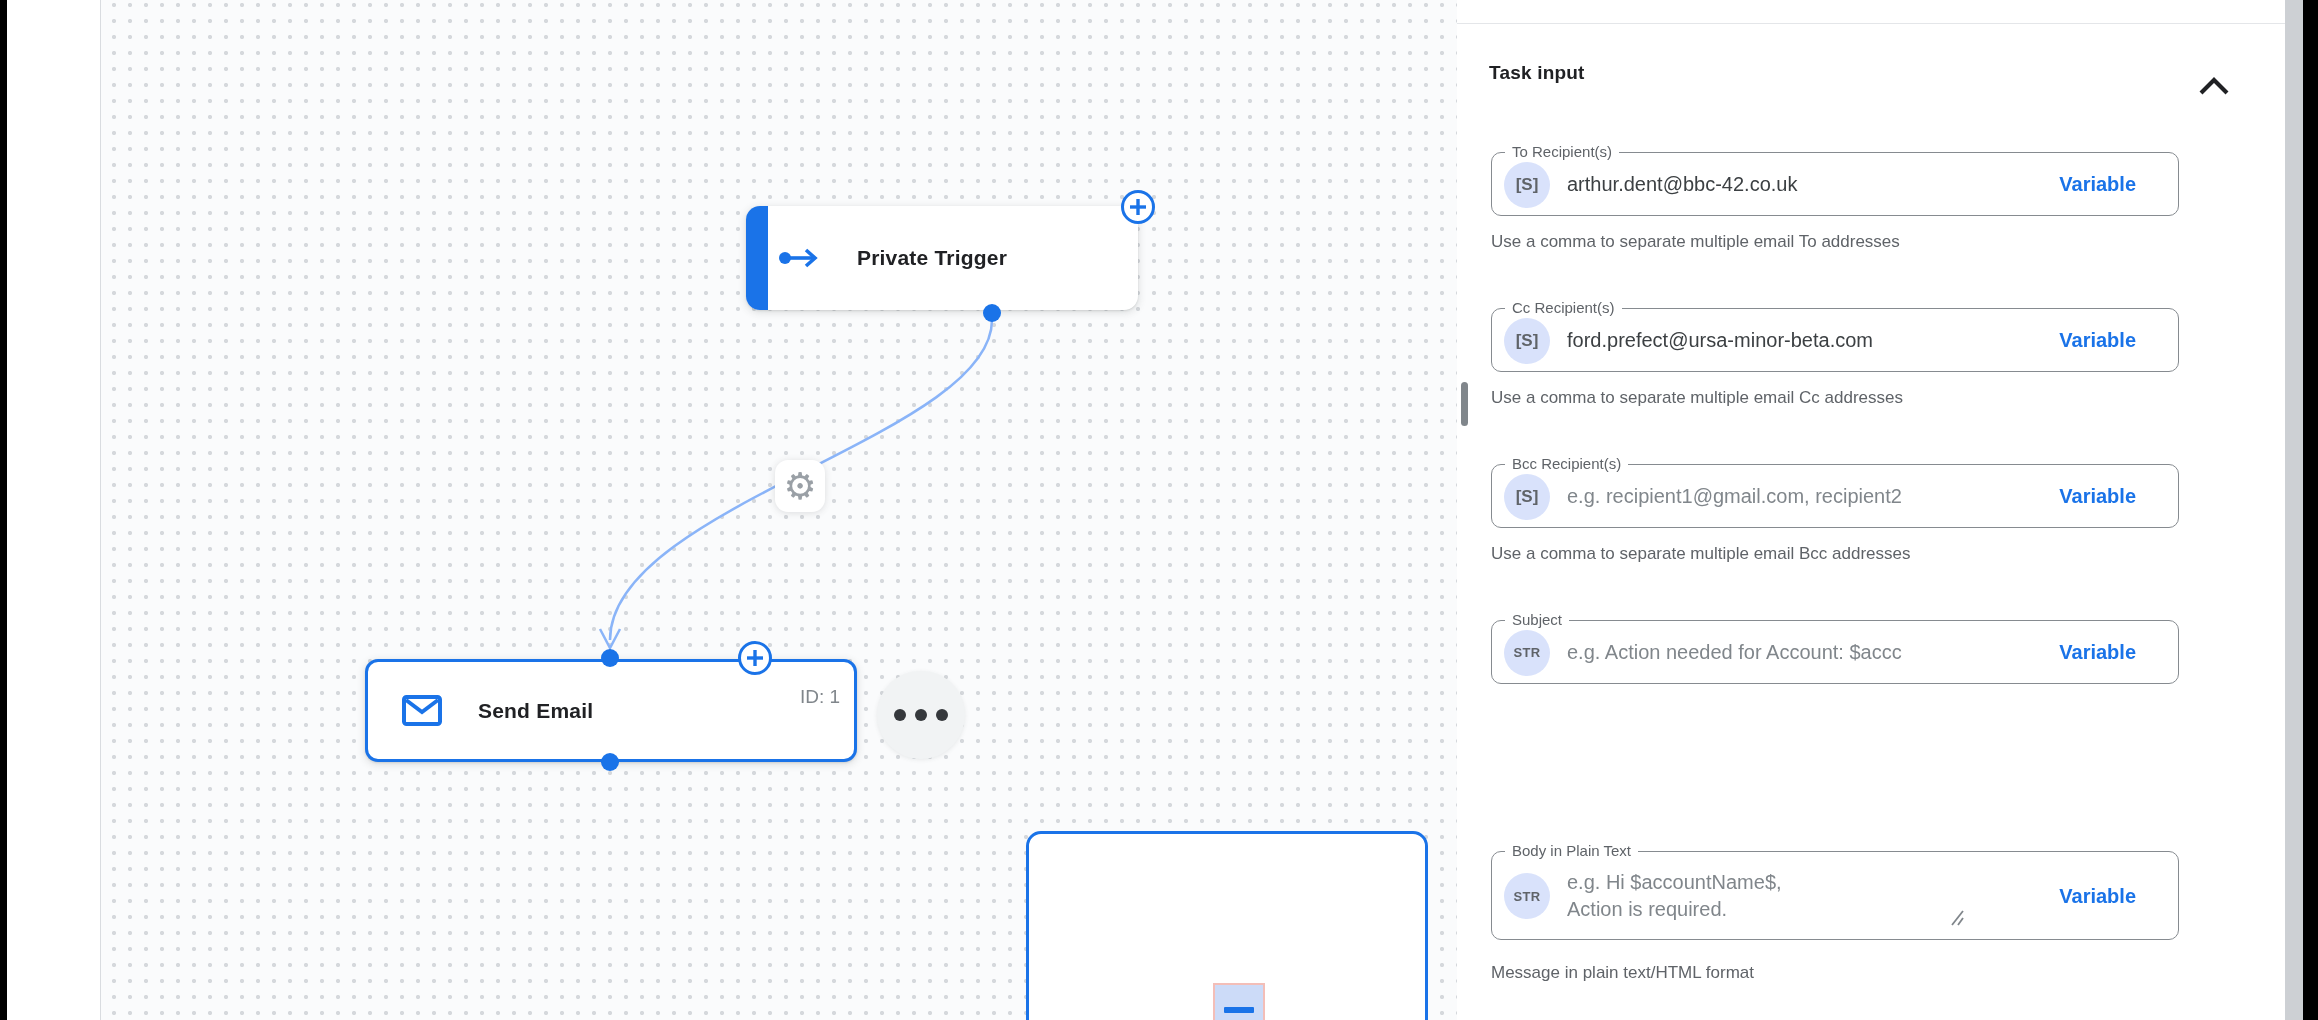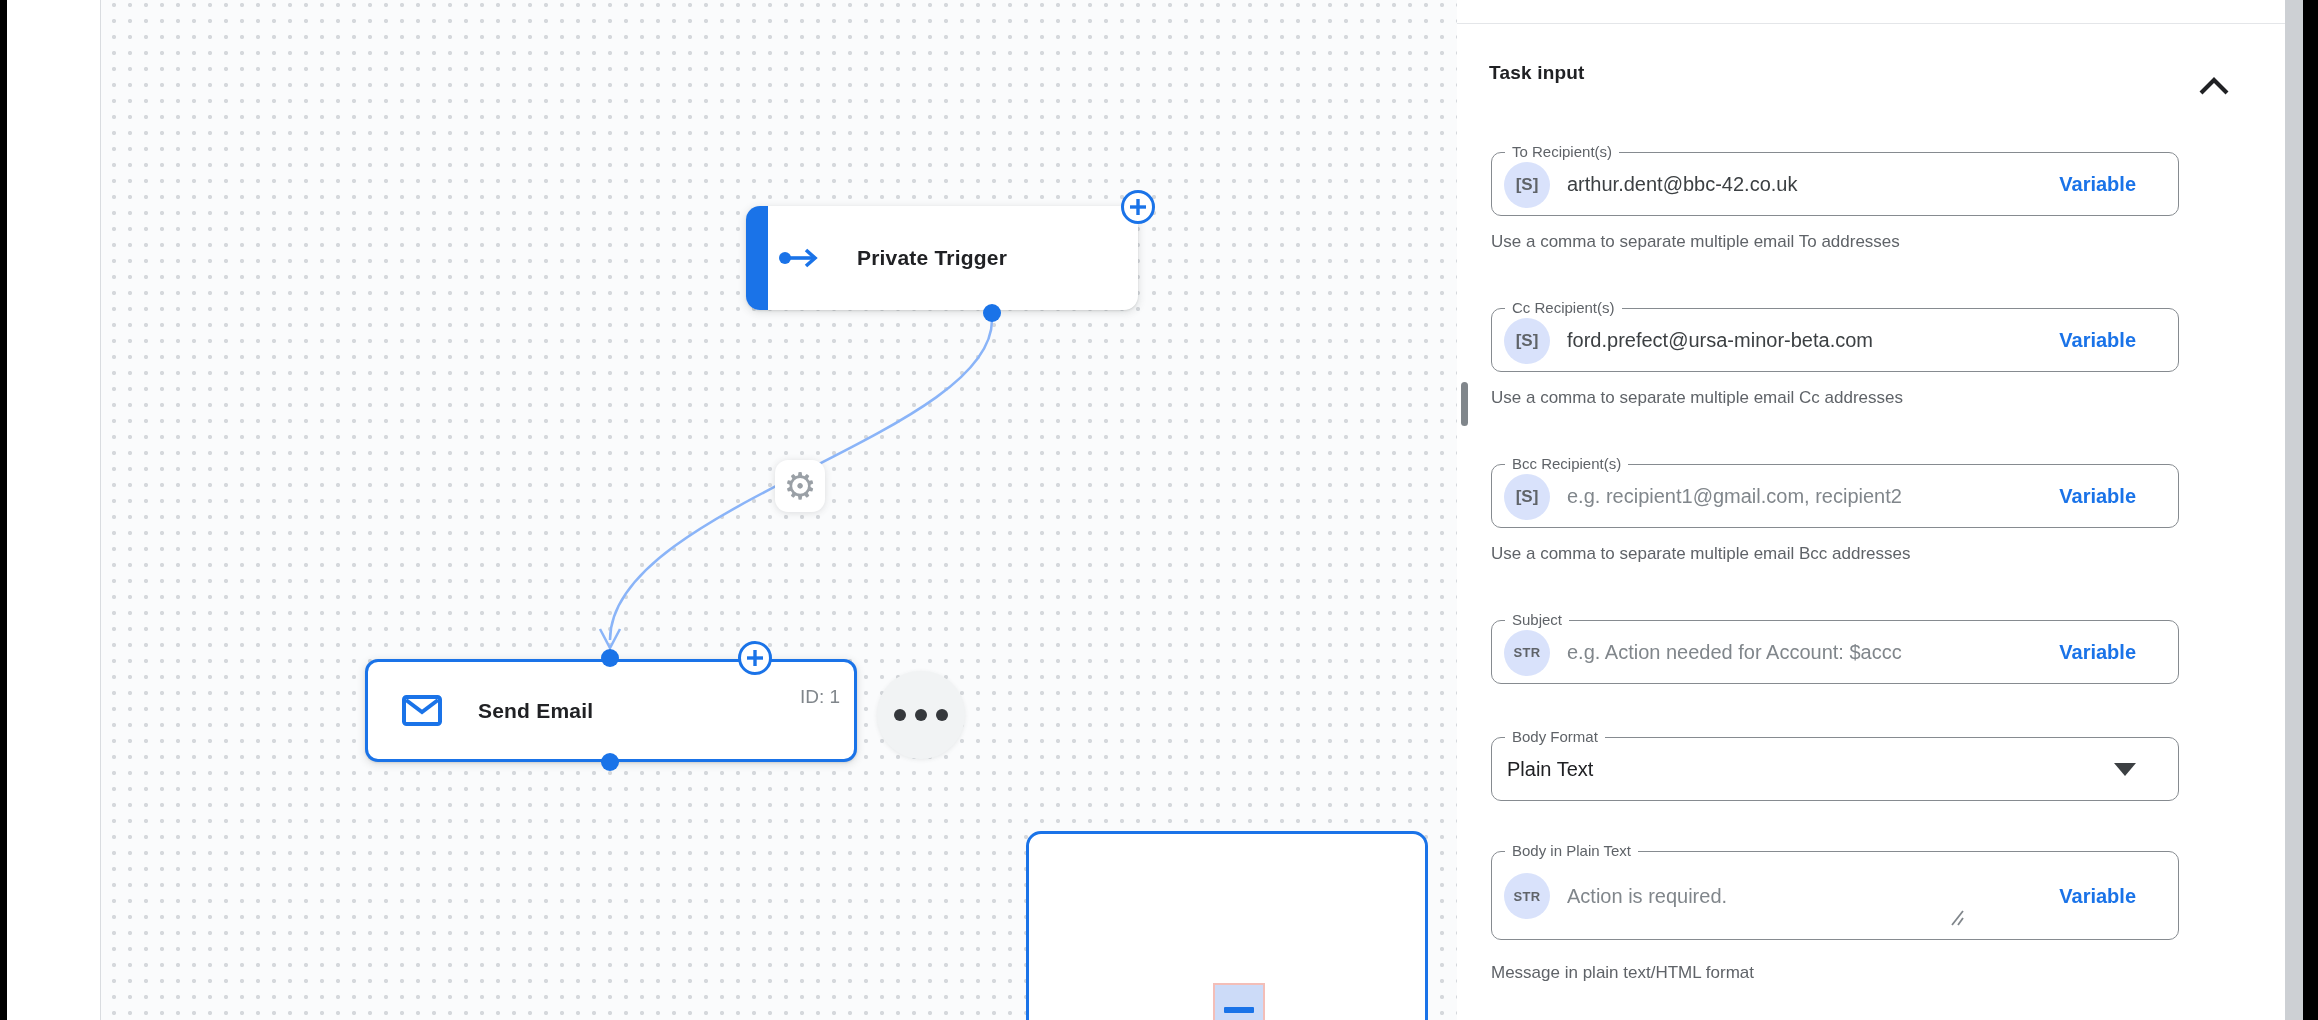--- a/index.html
+++ b/index.html
@@ -187,33 +187,27 @@
 
     <fieldset class="field" style="top:612px;">
       <legend><span>Subject</span></legend>
       <div class="field-row">
         <span class="chip chip-str">STR</span>
         <span class="fval ph">e.g. Action needed for Account: $accc</span>
         <span class="variable-link">Variable</span>
       </div>
     </fieldset>
 
-    <fieldset class="field" style="top:729px;">
-      <legend><span>Body Format</span></legend>
-      <div class="field-row">
-        <span class="fval" style="margin-left:3px;color:#202124;">Plain Text</span>
-        <span class="select-caret"></span>
-      </div>
-    </fieldset>
 
     <fieldset class="field" style="top:843px;">
       <legend><span>Body in Plain Text</span></legend>
       <div class="field-row tall">
         <span class="chip chip-str">STR</span>
         <span class="fval ph fval-lines">
+          <span style="display:block;">e.g. Hi $accountName$,</span>
           <span style="display:block;">Action is required.</span>
         </span>
         <span class="variable-link">Variable</span>
         <svg class="resize-handle" width="16" height="16" viewBox="0 0 16 16">
           <line x1="4" y1="15" x2="15" y2="1" stroke="#80868b" stroke-width="1.8"></line>
           <line x1="10" y1="15" x2="15" y2="8" stroke="#80868b" stroke-width="1.8"></line>
         </svg>
       </div>
     </fieldset>
     <div class="helper" style="top:963px;">Message in plain text/HTML format</div>

